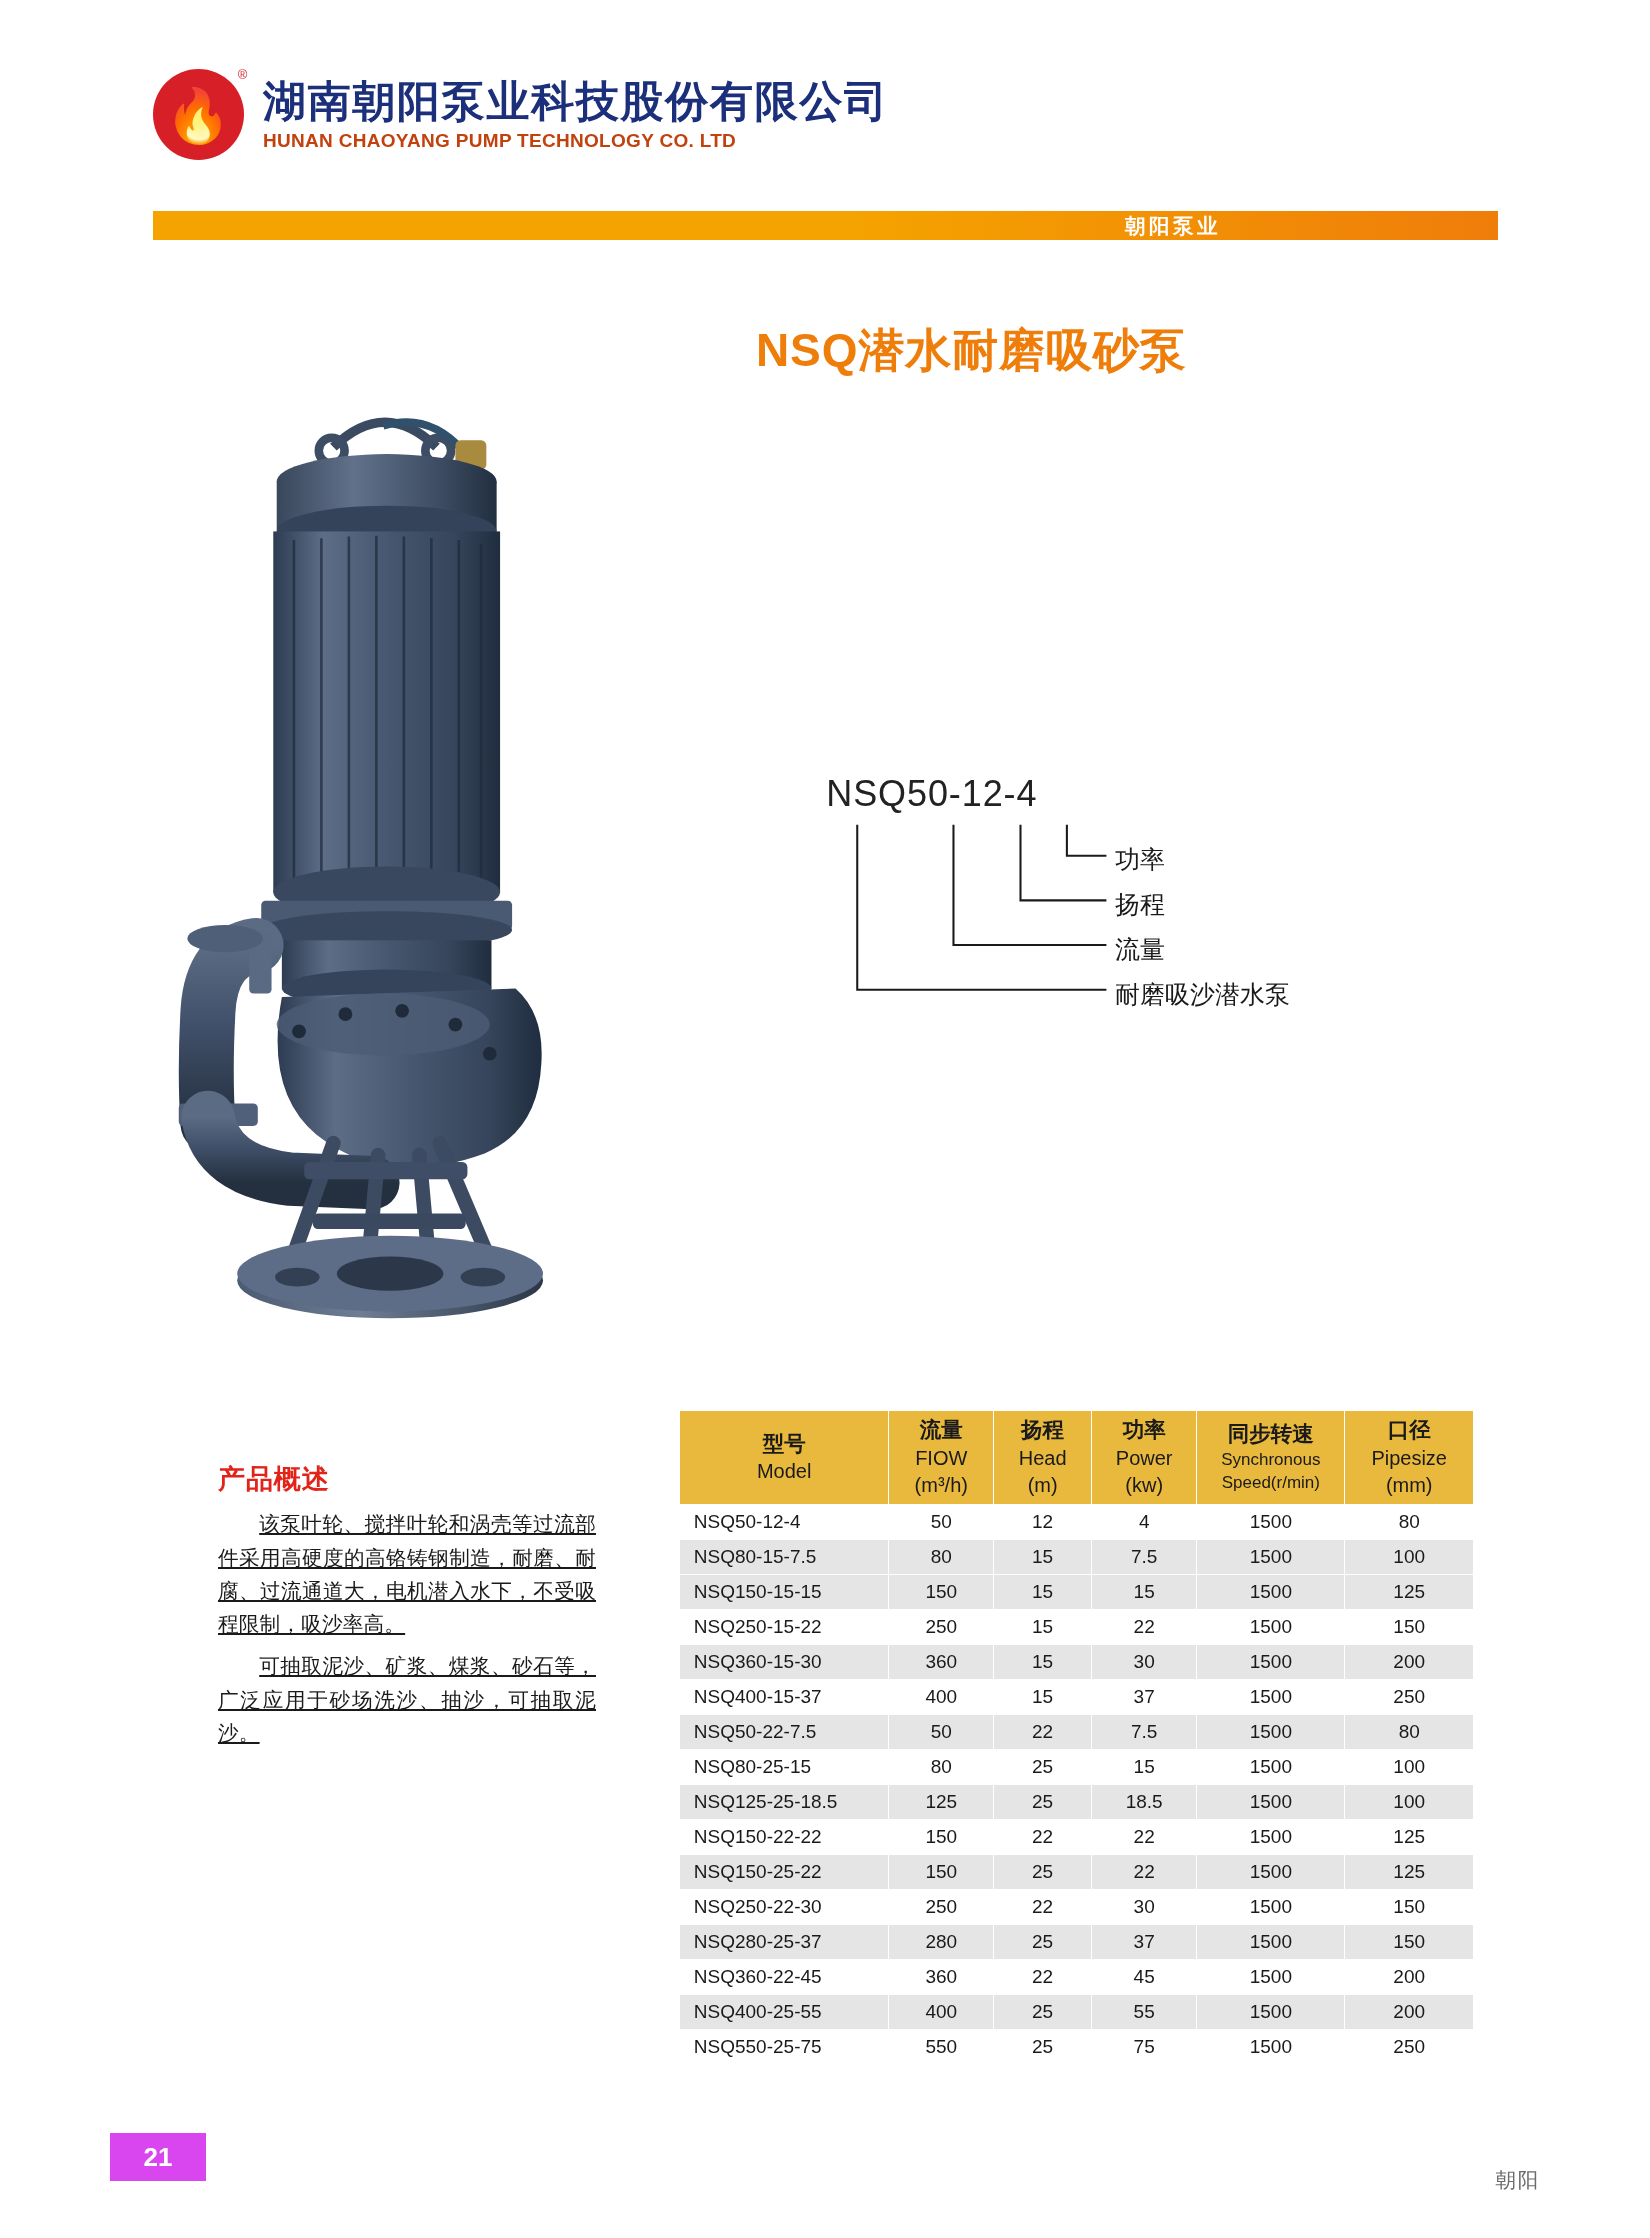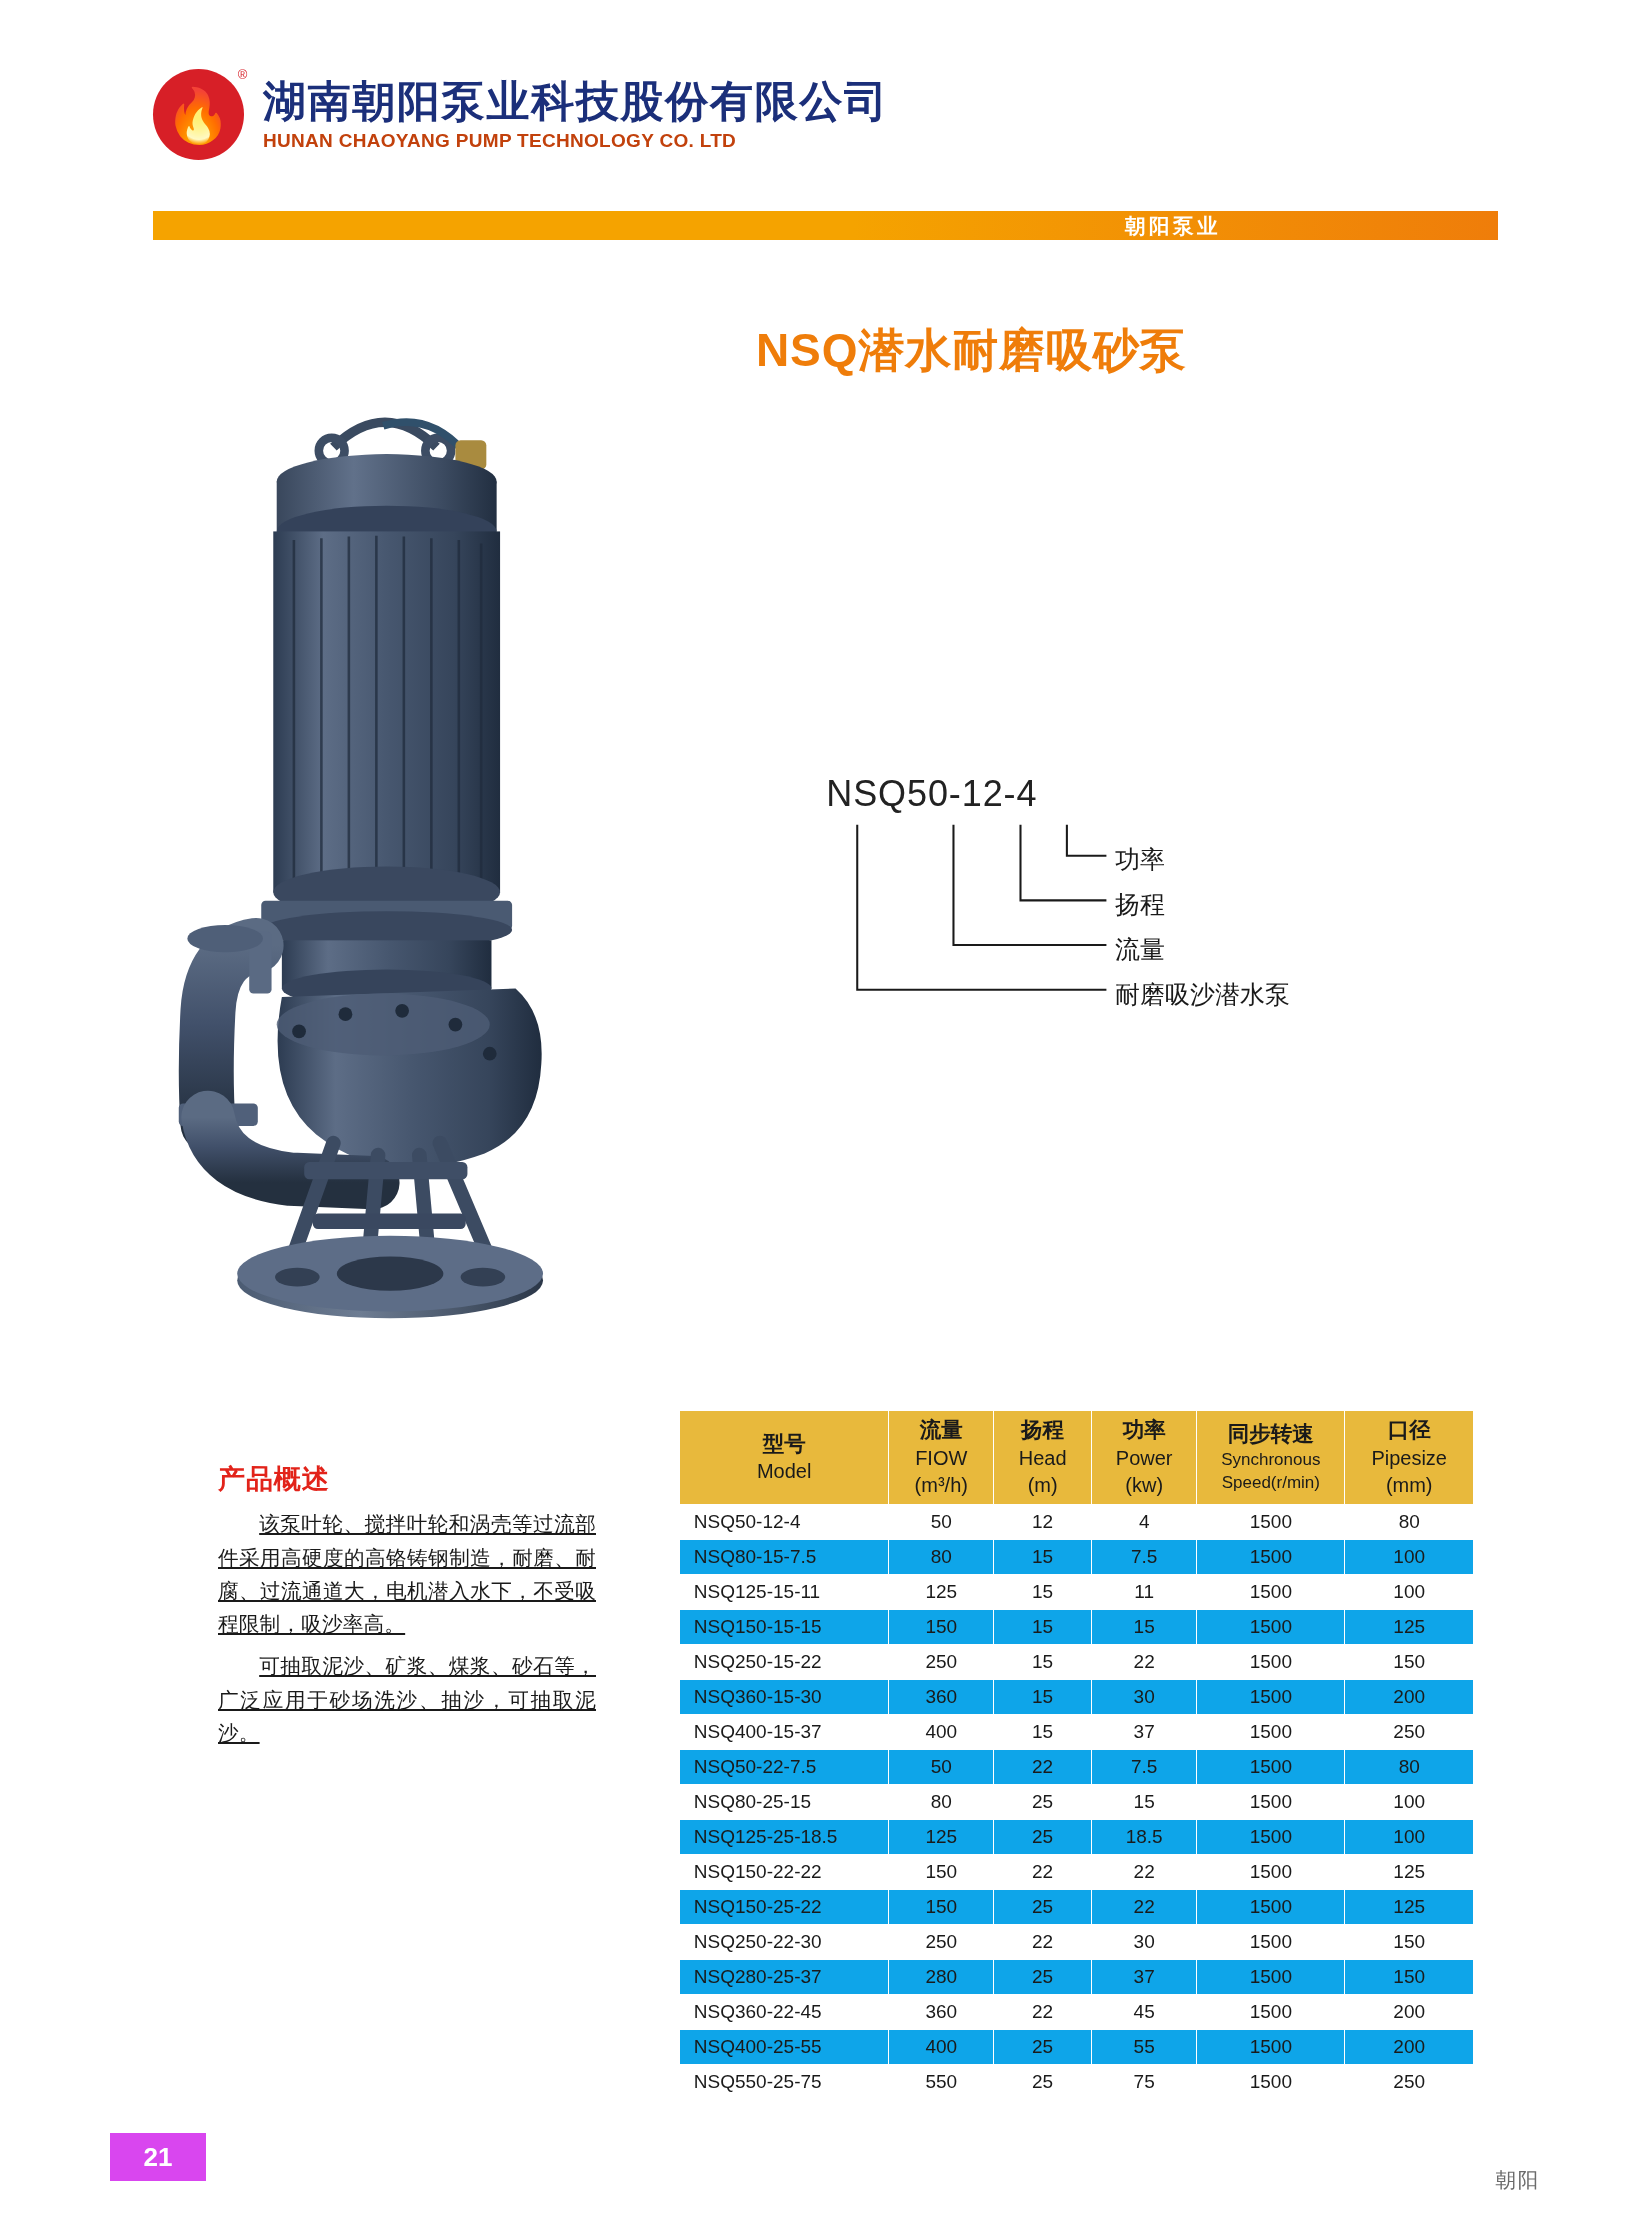--- a/index.html
+++ b/index.html
@@ -192,21 +192,21 @@
   .spec-table th .th-en { display: block; font-size: 20px; }
   .spec-table th .th-sm { display: block; font-size: 17px; }
   .spec-table td {
     border: 0.9px solid #ffffff;
     padding: 6px 3.4px;
     text-align: center;
     font-size: 19px;
   }
   .spec-table td.model { text-align: left; padding-left: 13.8px; }
   .spec-table tr.odd td { background: #ffffff; }
-  .spec-table tr.even td { background: #0ea5e9; }
+  .spec-table tr.even td { background: #e5e5e5; }
   .col-model { width: 217px; }
   .col-flow { width: 103px; }
   .col-head { width: 96px; }
   .col-power { width: 103px; }
   .col-speed { width: 146px; }
   .col-pipe { width: 127px; }
 
   
   .page-number {
     position: absolute;
@@ -409,28 +409,20 @@
         <td>80</td>
       </tr>
     <tr class="even">
         <td class="model">NSQ80-15-7.5</td>
         <td>80</td>
         <td>15</td>
         <td>7.5</td>
         <td>1500</td>
         <td>100</td>
       </tr>
-    <tr class="odd">
-        <td class="model">NSQ125-15-11</td>
-        <td>125</td>
-        <td>15</td>
-        <td>11</td>
-        <td>1500</td>
-        <td>100</td>
-      </tr>
     <tr class="even">
         <td class="model">NSQ150-15-15</td>
         <td>150</td>
         <td>15</td>
         <td>15</td>
         <td>1500</td>
         <td>125</td>
       </tr>
     <tr class="odd">
         <td class="model">NSQ250-15-22</td>

